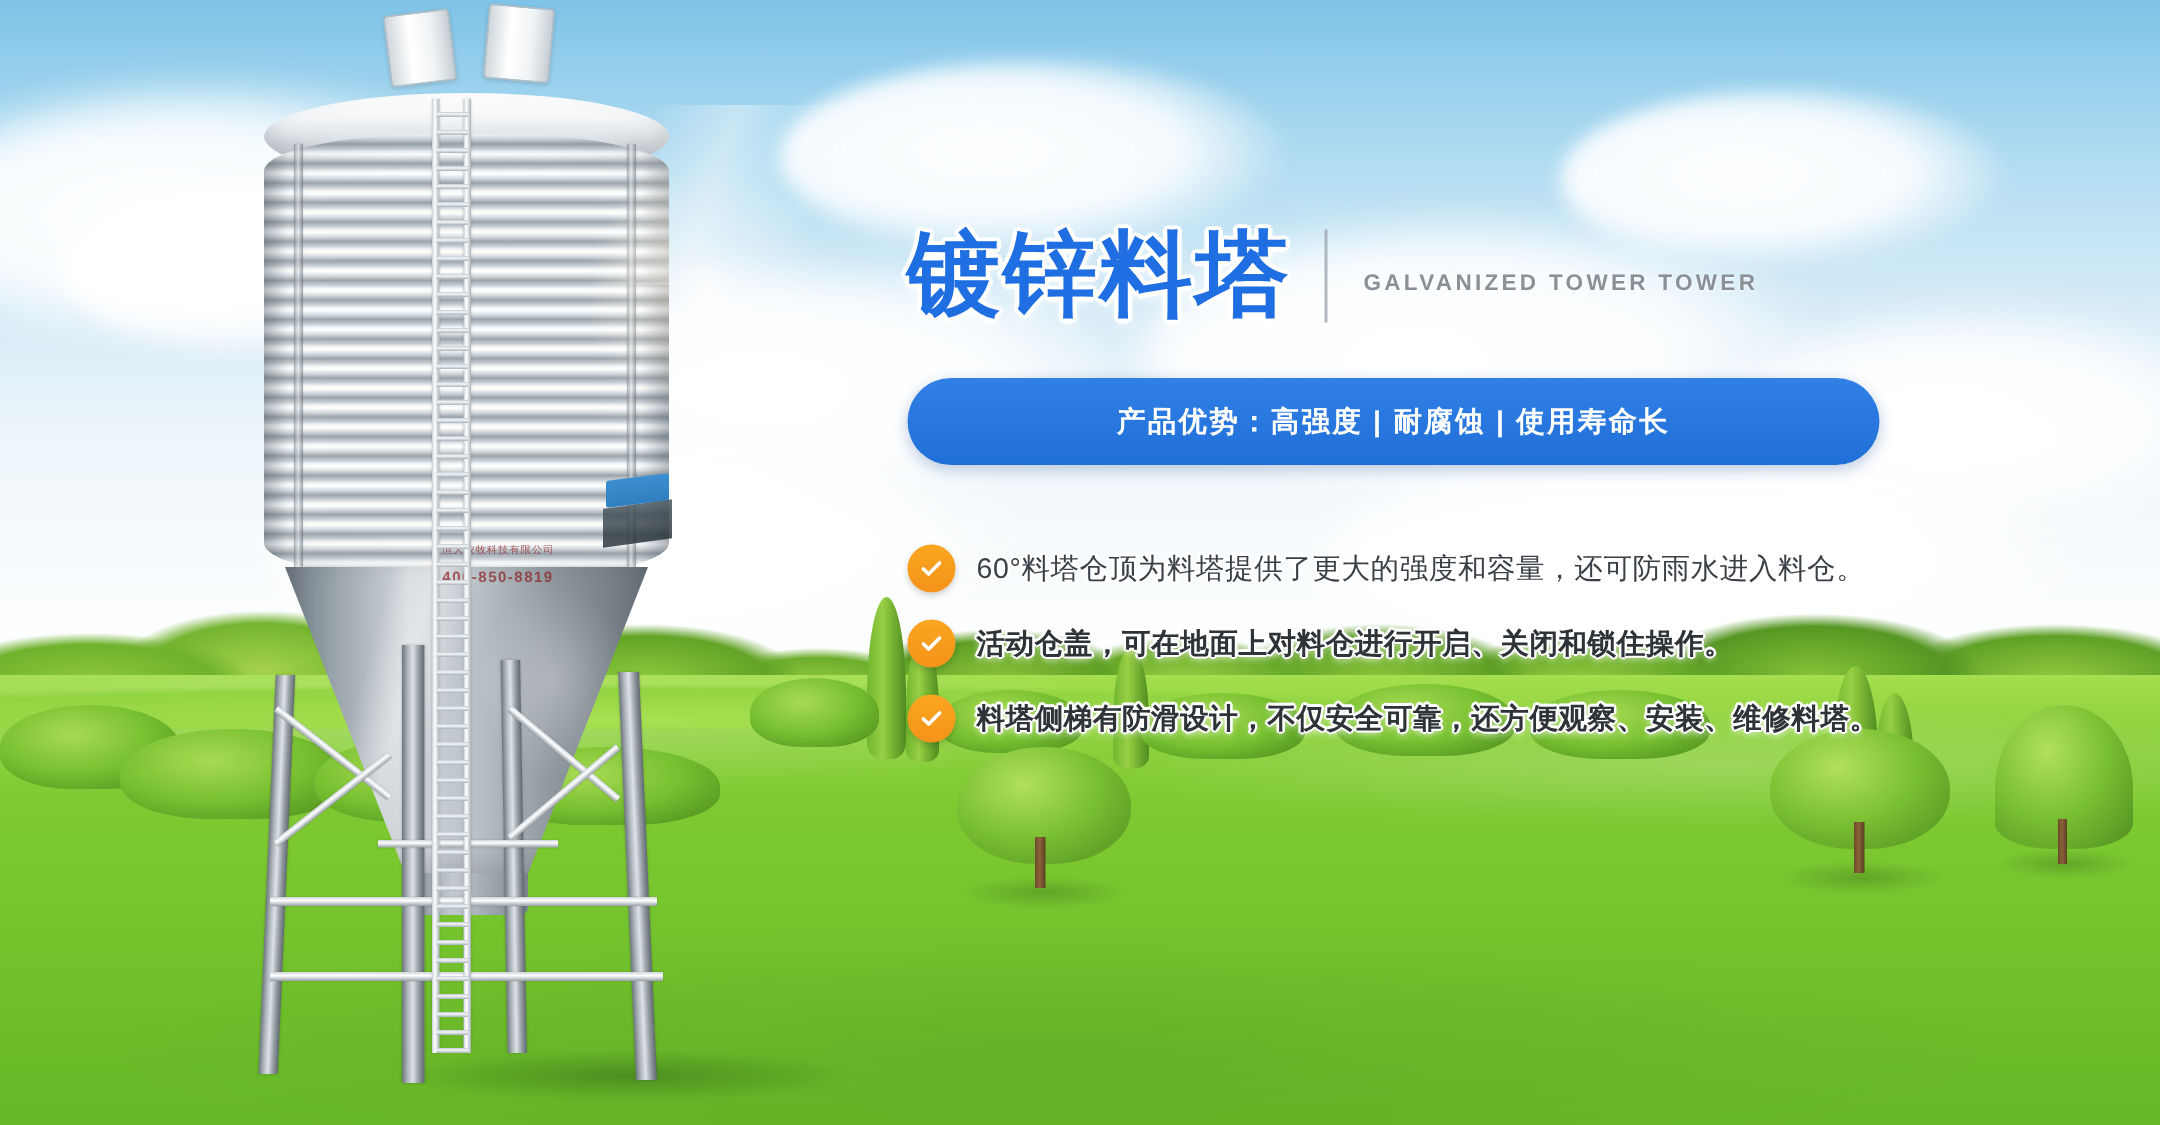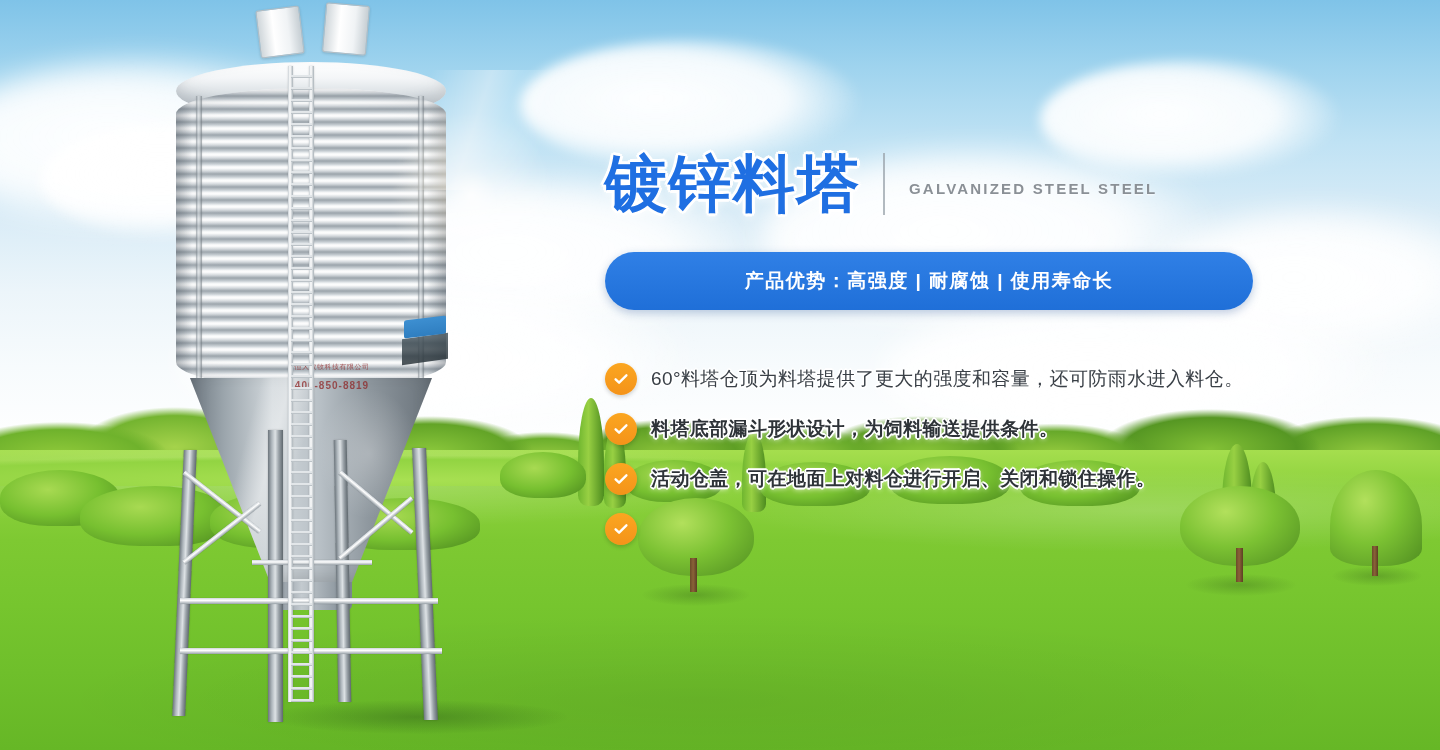--- a/index.html
+++ b/index.html
@@ -406,61 +406,54 @@
     <div class="sun-flare"></div>
     <div class="flare-streak"></div>
   </div>
 
   <div class="content">
 
     <div class="headline-row">
       <div class="headline">镀锌料塔</div>
       <div class="divider-vert"></div>
       <div class="co-block">
-        <div class="co-sub">GALVANIZED STEEL STEEL</div>
+        <div class="co-sub">GALVANIZED TOWER TOWER</div>
       </div>
     </div>
 
     <div class="pill">
       <span class="pill-text">产品优势：高强度 | 耐腐蚀 | 使用寿命长</span>
     </div>
 
     <div class="features">
 
 
       <div class="feat light">
         <span class="check">
           <svg width="18" height="18" viewBox="0 0 18 18">
               <path d="M3.6 9.3 L7.1 12.7 L14.4 5.3" fill="none" stroke="#ffffff" stroke-width="2.4" stroke-linecap="round" stroke-linejoin="round"></path>
             </svg>
         </span>
         <span class="feat-text">60°料塔仓顶为料塔提供了更大的强度和容量，还可防雨水进入料仓。</span>
       </div>
 
-      <div class="feat">
-        <span class="check">
-          <svg width="18" height="18" viewBox="0 0 18 18">
-              <path d="M3.6 9.3 L7.1 12.7 L14.4 5.3" fill="none" stroke="#ffffff" stroke-width="2.4" stroke-linecap="round" stroke-linejoin="round"></path>
-            </svg>
-        </span>
-        <span class="feat-text">料塔底部漏斗形状设计，为饲料输送提供条件。</span>
-      </div>
 
       <div class="feat">
         <span class="check">
           <svg width="18" height="18" viewBox="0 0 18 18">
               <path d="M3.6 9.3 L7.1 12.7 L14.4 5.3" fill="none" stroke="#ffffff" stroke-width="2.4" stroke-linecap="round" stroke-linejoin="round"></path>
             </svg>
         </span>
         <span class="feat-text">活动仓盖，可在地面上对料仓进行开启、关闭和锁住操作。</span>
       </div>
 
       <div class="feat">
         <span class="check">
           <svg width="18" height="18" viewBox="0 0 18 18">
               <path d="M3.6 9.3 L7.1 12.7 L14.4 5.3" fill="none" stroke="#ffffff" stroke-width="2.4" stroke-linecap="round" stroke-linejoin="round"></path>
             </svg>
         </span>
+        <span class="feat-text">料塔侧梯有防滑设计，不仅安全可靠，还方便观察、安装、维修料塔。</span>
       </div>
 
     </div>
   </div>
 </div>
 
 </body></html>

